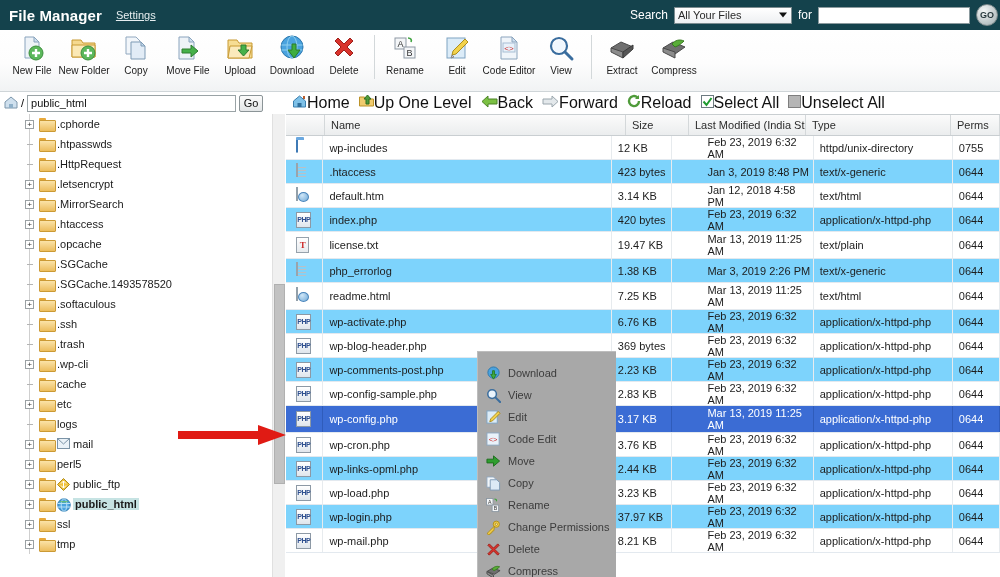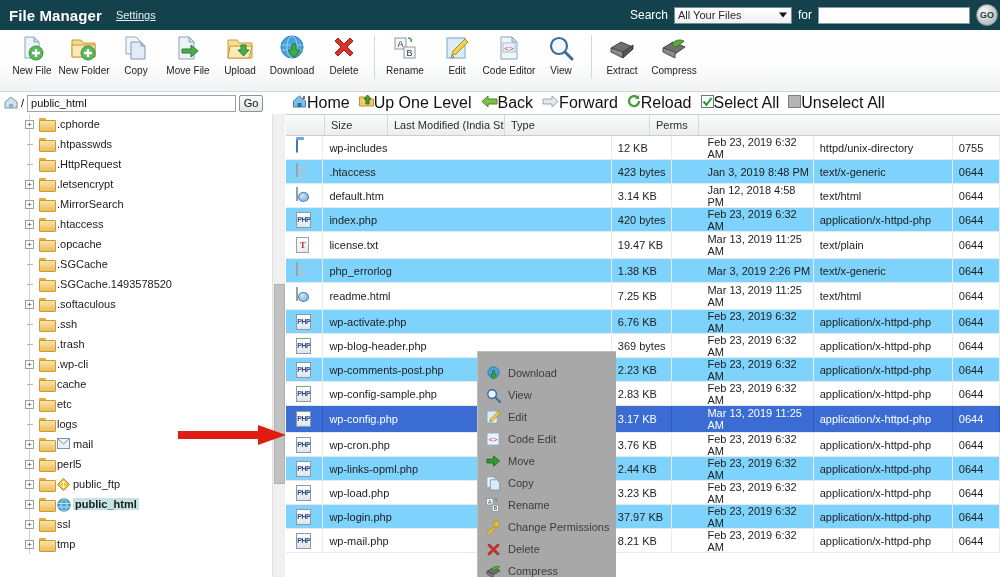--- a/index.html
+++ b/index.html
@@ -688,20 +688,21 @@
           <svg width="13" height="13" viewBox="0 0 13 13">
             <rect x="0.5" y="0.5" width="12" height="12" fill="#b5b5b5" stroke="#7e7e7e"></rect>
           </svg>
         </span>
         <span>Unselect All</span>
       </div>
     </div>
 
     <div class="grid-head">
       <div class="gh c-icon"></div>
+      <div class="gh c-name">Name</div>
       <div class="gh c-size">Size</div>
       <div class="gh c-mod">Last Modified (India Star</div>
       <div class="gh c-type">Type</div>
       <div class="gh c-perm">Perms</div>
     </div>
 
     <div id="grid-host">
         <div class="row">
           <div class="cell c-icon">
             <span class="fi"><span class="fi-dir"></span></span>

